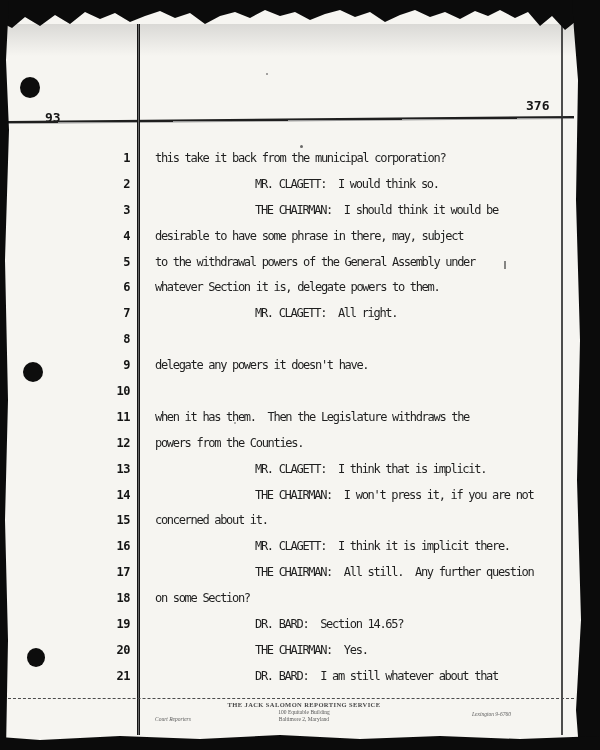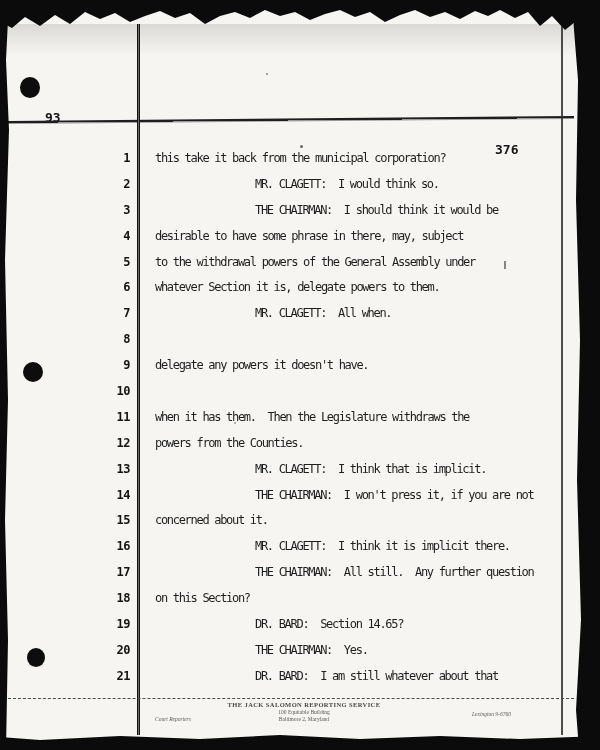--- a/index.html
+++ b/index.html
@@ -30,21 +30,21 @@
     transform:rotate(-0.5deg);transform-origin:100% 50%;}
   .vline-left{position:absolute;left:137px;top:24px;width:3px;height:711px;
     background:linear-gradient(90deg,#141414 0 1px,#6a6a6a 1px 2px,#181818 2px 3px);}
   .vline-right{position:absolute;left:561px;top:22px;width:2px;height:713px;background:#2f2f2f;opacity:.85;}
   .footer-rule{position:absolute;left:8px;top:698px;width:566px;height:0;
     border-top:1px dashed #4c4c4c;}
 
   
   .pageno{position:absolute;font-weight:bold;font-size:13px;color:#161616;letter-spacing:0;}
   .pageno.left{left:45px;top:102px;margin-top:8px;}
-  .pageno.right{left:495px;top:98px;margin-top:44px;}
+  .pageno.right{left:526px;top:98px;}
 
   
   .transcript{position:absolute;left:0;top:146px;width:600px;color:#1f1f1f;}
   .t-row{position:relative;height:25.9px;line-height:25.9px;font-size:12px;}
   .lnum{position:absolute;left:96px;width:34px;text-align:right;font-weight:bold;color:#141414;letter-spacing:-.5px;}
   .ltext{position:absolute;left:155px;white-space:pre;letter-spacing:-1.3px;}
   .t-row.indent .ltext{left:255px;}
 
   
   .footer{font-family:"Liberation Serif",serif;color:#555;}
@@ -96,21 +96,21 @@
     <div class="t-row">
         <span class="lnum">5</span>
         <span class="ltext">to the withdrawal powers of the General Assembly under</span>
       </div>
     <div class="t-row">
         <span class="lnum">6</span>
         <span class="ltext">whatever Section it is, delegate powers to them.</span>
       </div>
     <div class="t-row indent">
         <span class="lnum">7</span>
-        <span class="ltext">MR. CLAGETT:  All when.</span>
+        <span class="ltext">MR. CLAGETT:  All right.</span>
       </div>
     <div class="t-row indent">
         <span class="lnum">8</span>
       </div>
     <div class="t-row">
         <span class="lnum">9</span>
         <span class="ltext">delegate any powers it doesn't have.</span>
       </div>
     <div class="t-row indent">
         <span class="lnum">10</span>
@@ -138,21 +138,21 @@
     <div class="t-row indent">
         <span class="lnum">16</span>
         <span class="ltext">MR. CLAGETT:  I think it is implicit there.</span>
       </div>
     <div class="t-row indent">
         <span class="lnum">17</span>
         <span class="ltext">THE CHAIRMAN:  All still.  Any further question</span>
       </div>
     <div class="t-row">
         <span class="lnum">18</span>
-        <span class="ltext">on this Section?</span>
+        <span class="ltext">on some Section?</span>
       </div>
     <div class="t-row indent">
         <span class="lnum">19</span>
         <span class="ltext">DR. BARD:  Section 14.65?</span>
       </div>
     <div class="t-row indent">
         <span class="lnum">20</span>
         <span class="ltext">THE CHAIRMAN:  Yes.</span>
       </div>
     <div class="t-row indent">

